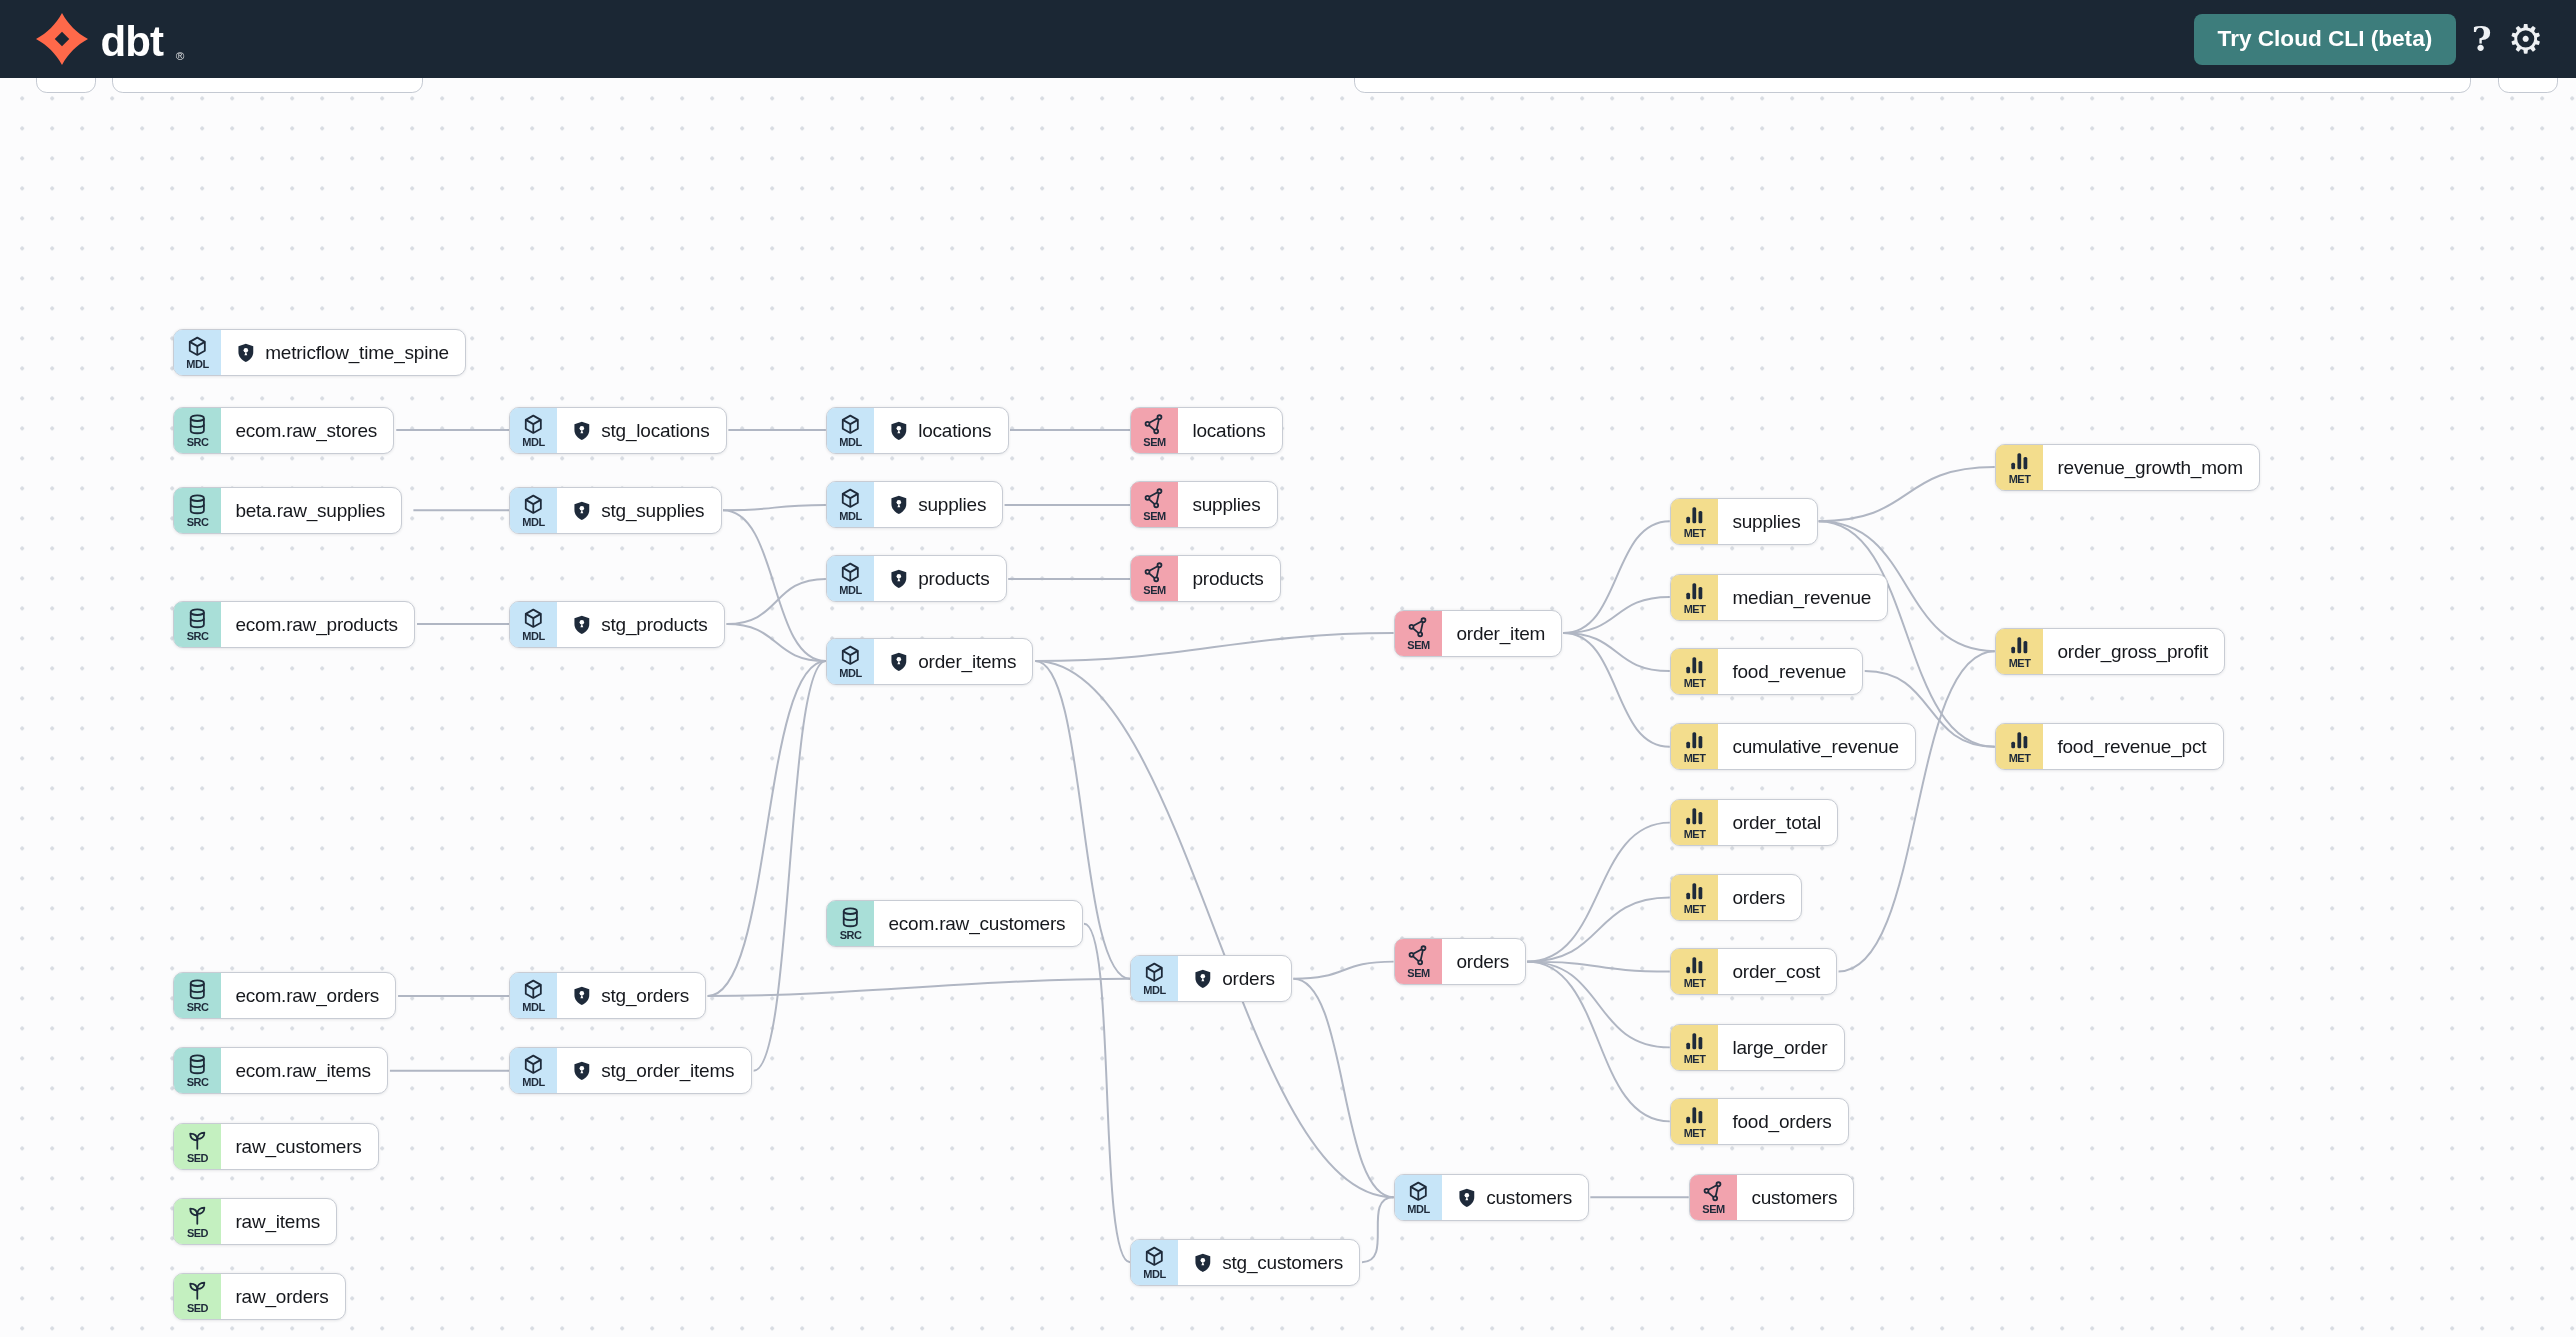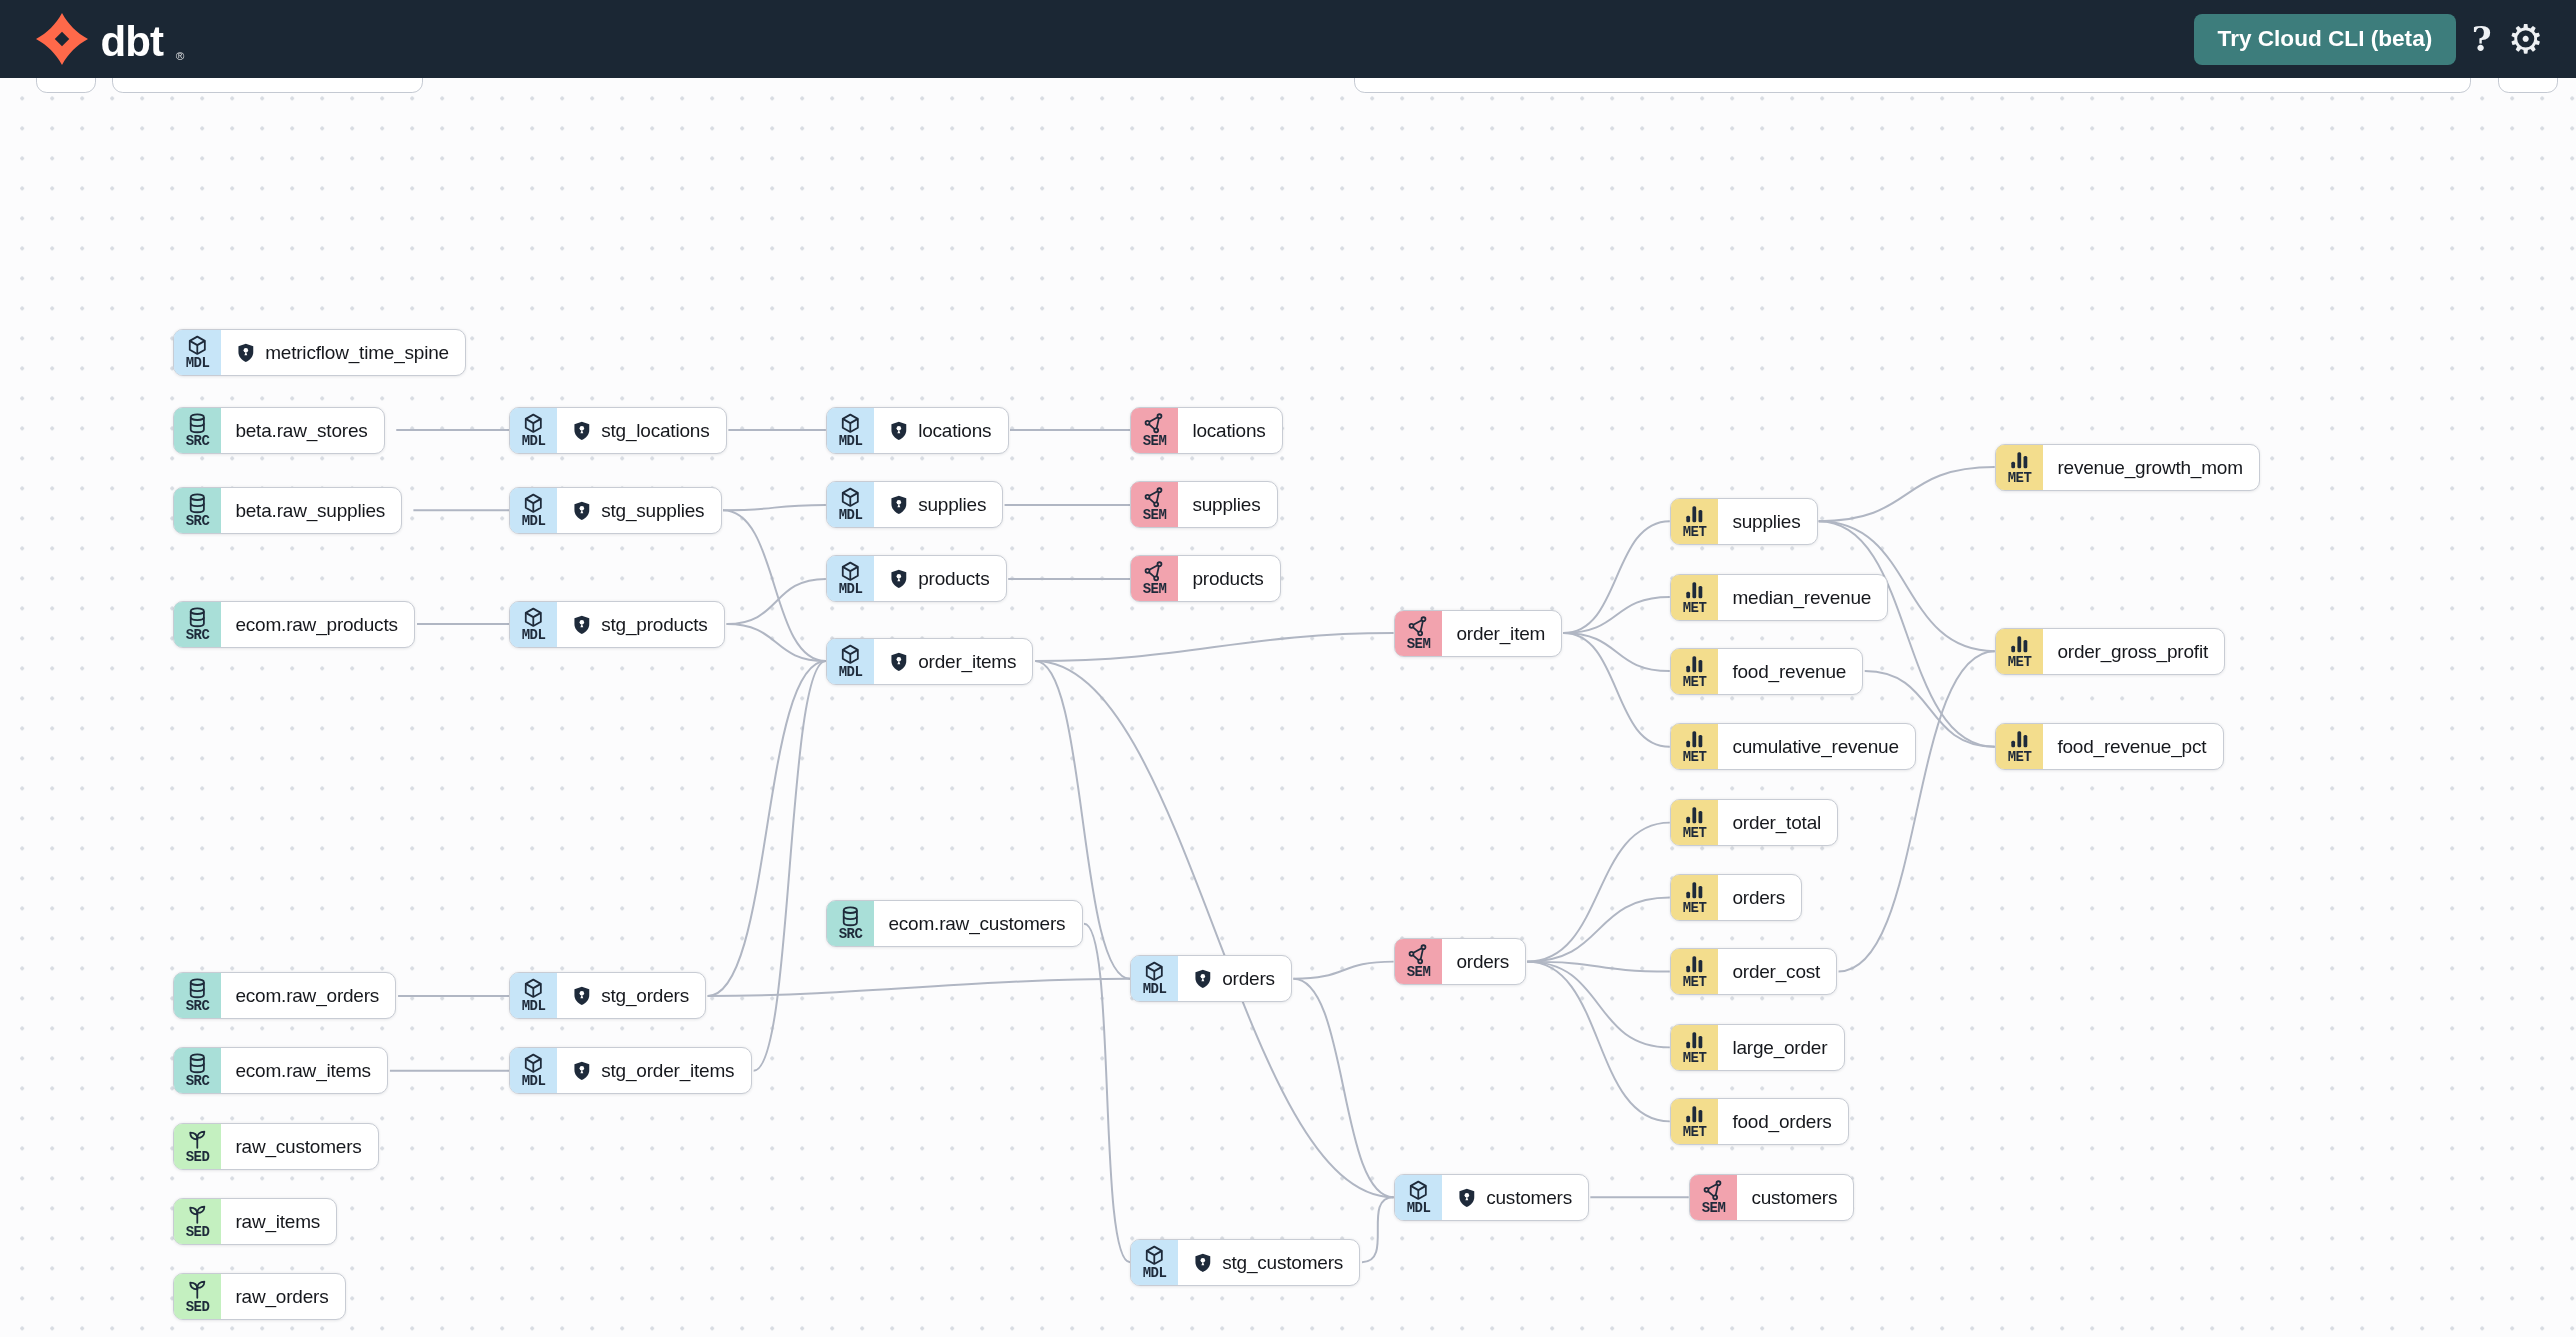--- a/index.html
+++ b/index.html
@@ -56,21 +56,21 @@
   .refresh-btn { left:2498px; width:60px; justify-content:center; cursor:pointer; }
   .refresh-btn svg { width:31px; height:31px; }
 
   
   .node { position:absolute; display:inline-flex; align-items:stretch; height:47px;
     background:#fff; border:1.8px solid #c8ccd4; border-radius:10px;
     box-shadow:0 0.9px 2.7px rgba(27,39,51,.10); cursor:pointer; z-index:10; }
   .badge { width:47px; flex:none; border-radius:8.1px 0 0 8.1px; display:flex; flex-direction:column;
     align-items:center; justify-content:center; gap:0; }
   .badge svg { width:22.6px; height:22.6px; display:block; }
-  .badge .tlabel { font-family:Liberation Mono, monospace; font-size:14px; font-weight:600;
+  .badge .tlabel { font-family:Liberation Sans, sans-serif; font-size:11px; font-weight:600;
     color:#1e2a3a; line-height:1.1; letter-spacing:-0.5px; }
   .nbody { display:flex; align-items:center; padding:0 16.2px 0 14.4px; gap:8.1px; white-space:nowrap; }
   .nbody .shield svg { width:21.7px; height:21.7px; display:block; }
   .nbody .nlabel { font-size:19px; font-weight:500; color:#16181d; letter-spacing:-0.2px; }
 </style>
 </head>
 <body>
 
 <div class="app">
 
@@ -162,21 +162,21 @@
           <span>
             <svg viewBox="0 0 24 24" fill="none" stroke="#1e2a3a" stroke-width="1.9">
               <ellipse cx="12" cy="5.5" rx="7" ry="3"></ellipse>
               <path d="M5 5.5 v13 c0 1.7 3.1 3 7 3 s7-1.3 7-3 v-13"></path>
               <path d="M5 12 c0 1.7 3.1 3 7 3 s7-1.3 7-3"></path>
             </svg>
           </span>
           <span class="tlabel">SRC</span>
         </div>
         <div class="nbody">
-          <span class="nlabel">beta.raw_stores</span>
+          <span class="nlabel">ecom.raw_stores</span>
         </div>
       </div>
       <div class="node" style="left: 173px; top: 409px;">
         <div class="badge" style="background: rgb(169, 223, 216);">
           <span>
             <svg viewBox="0 0 24 24" fill="none" stroke="#1e2a3a" stroke-width="1.9">
               <ellipse cx="12" cy="5.5" rx="7" ry="3"></ellipse>
               <path d="M5 5.5 v13 c0 1.7 3.1 3 7 3 s7-1.3 7-3 v-13"></path>
               <path d="M5 12 c0 1.7 3.1 3 7 3 s7-1.3 7-3"></path>
             </svg>

